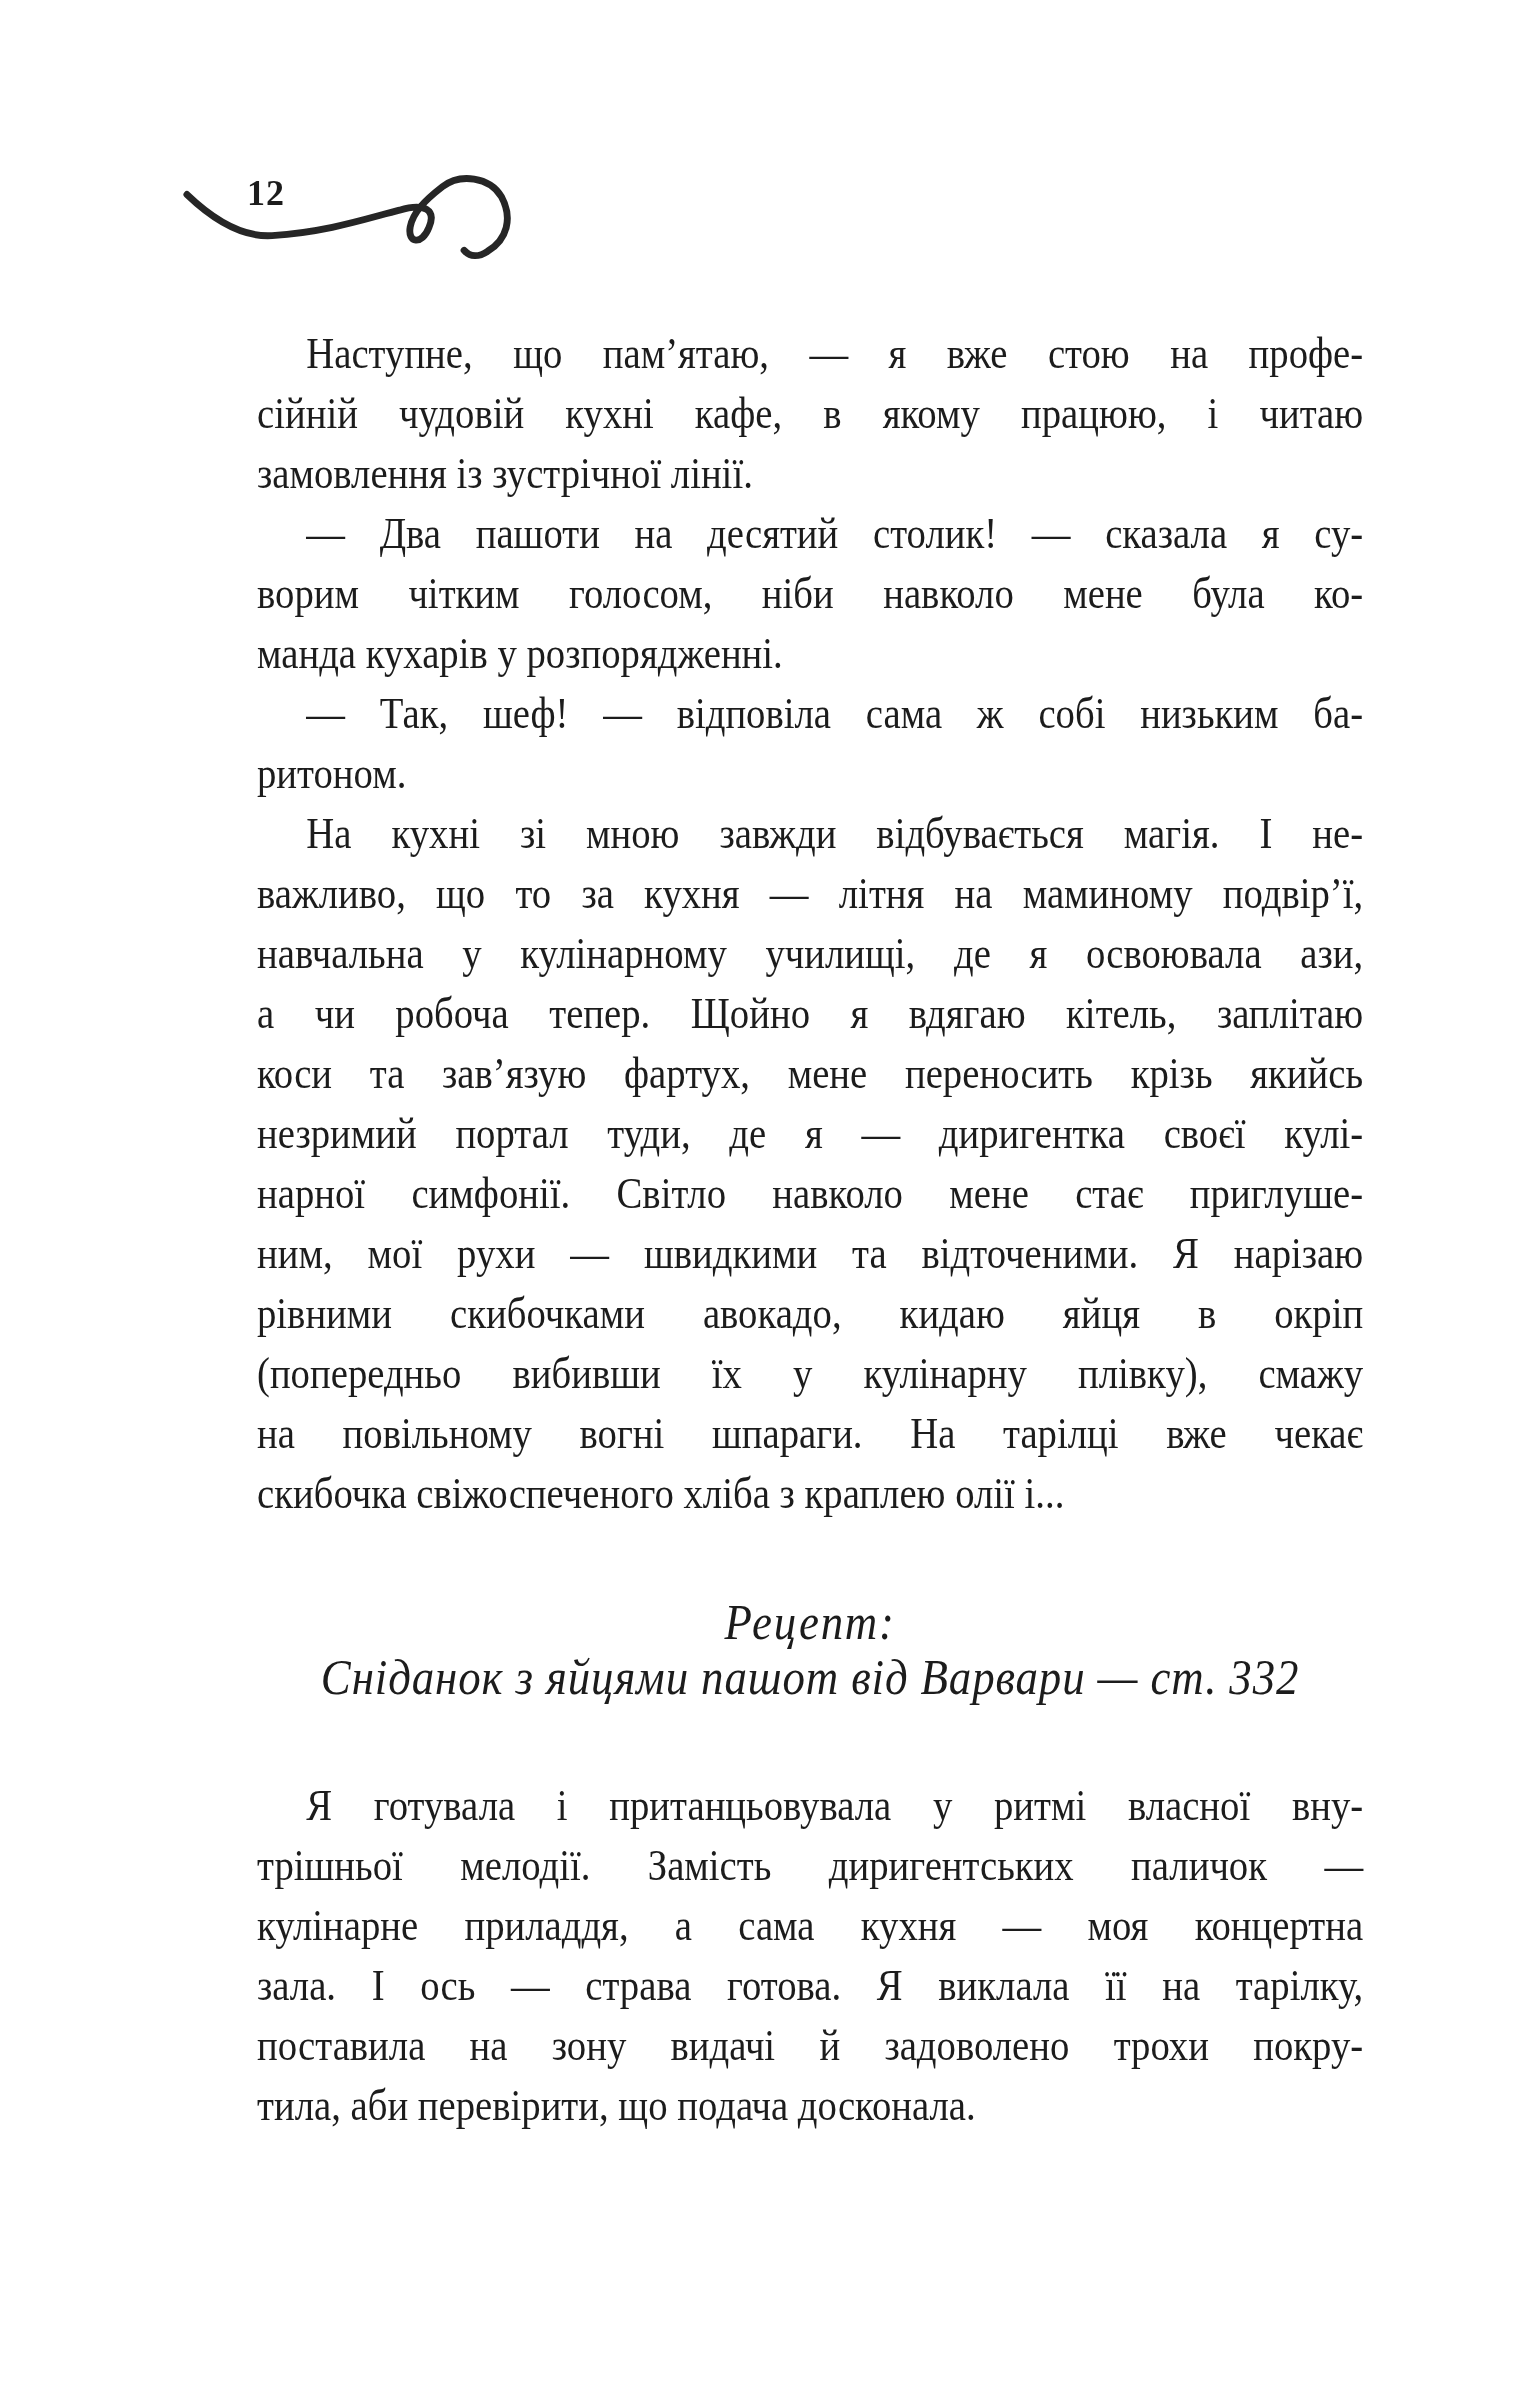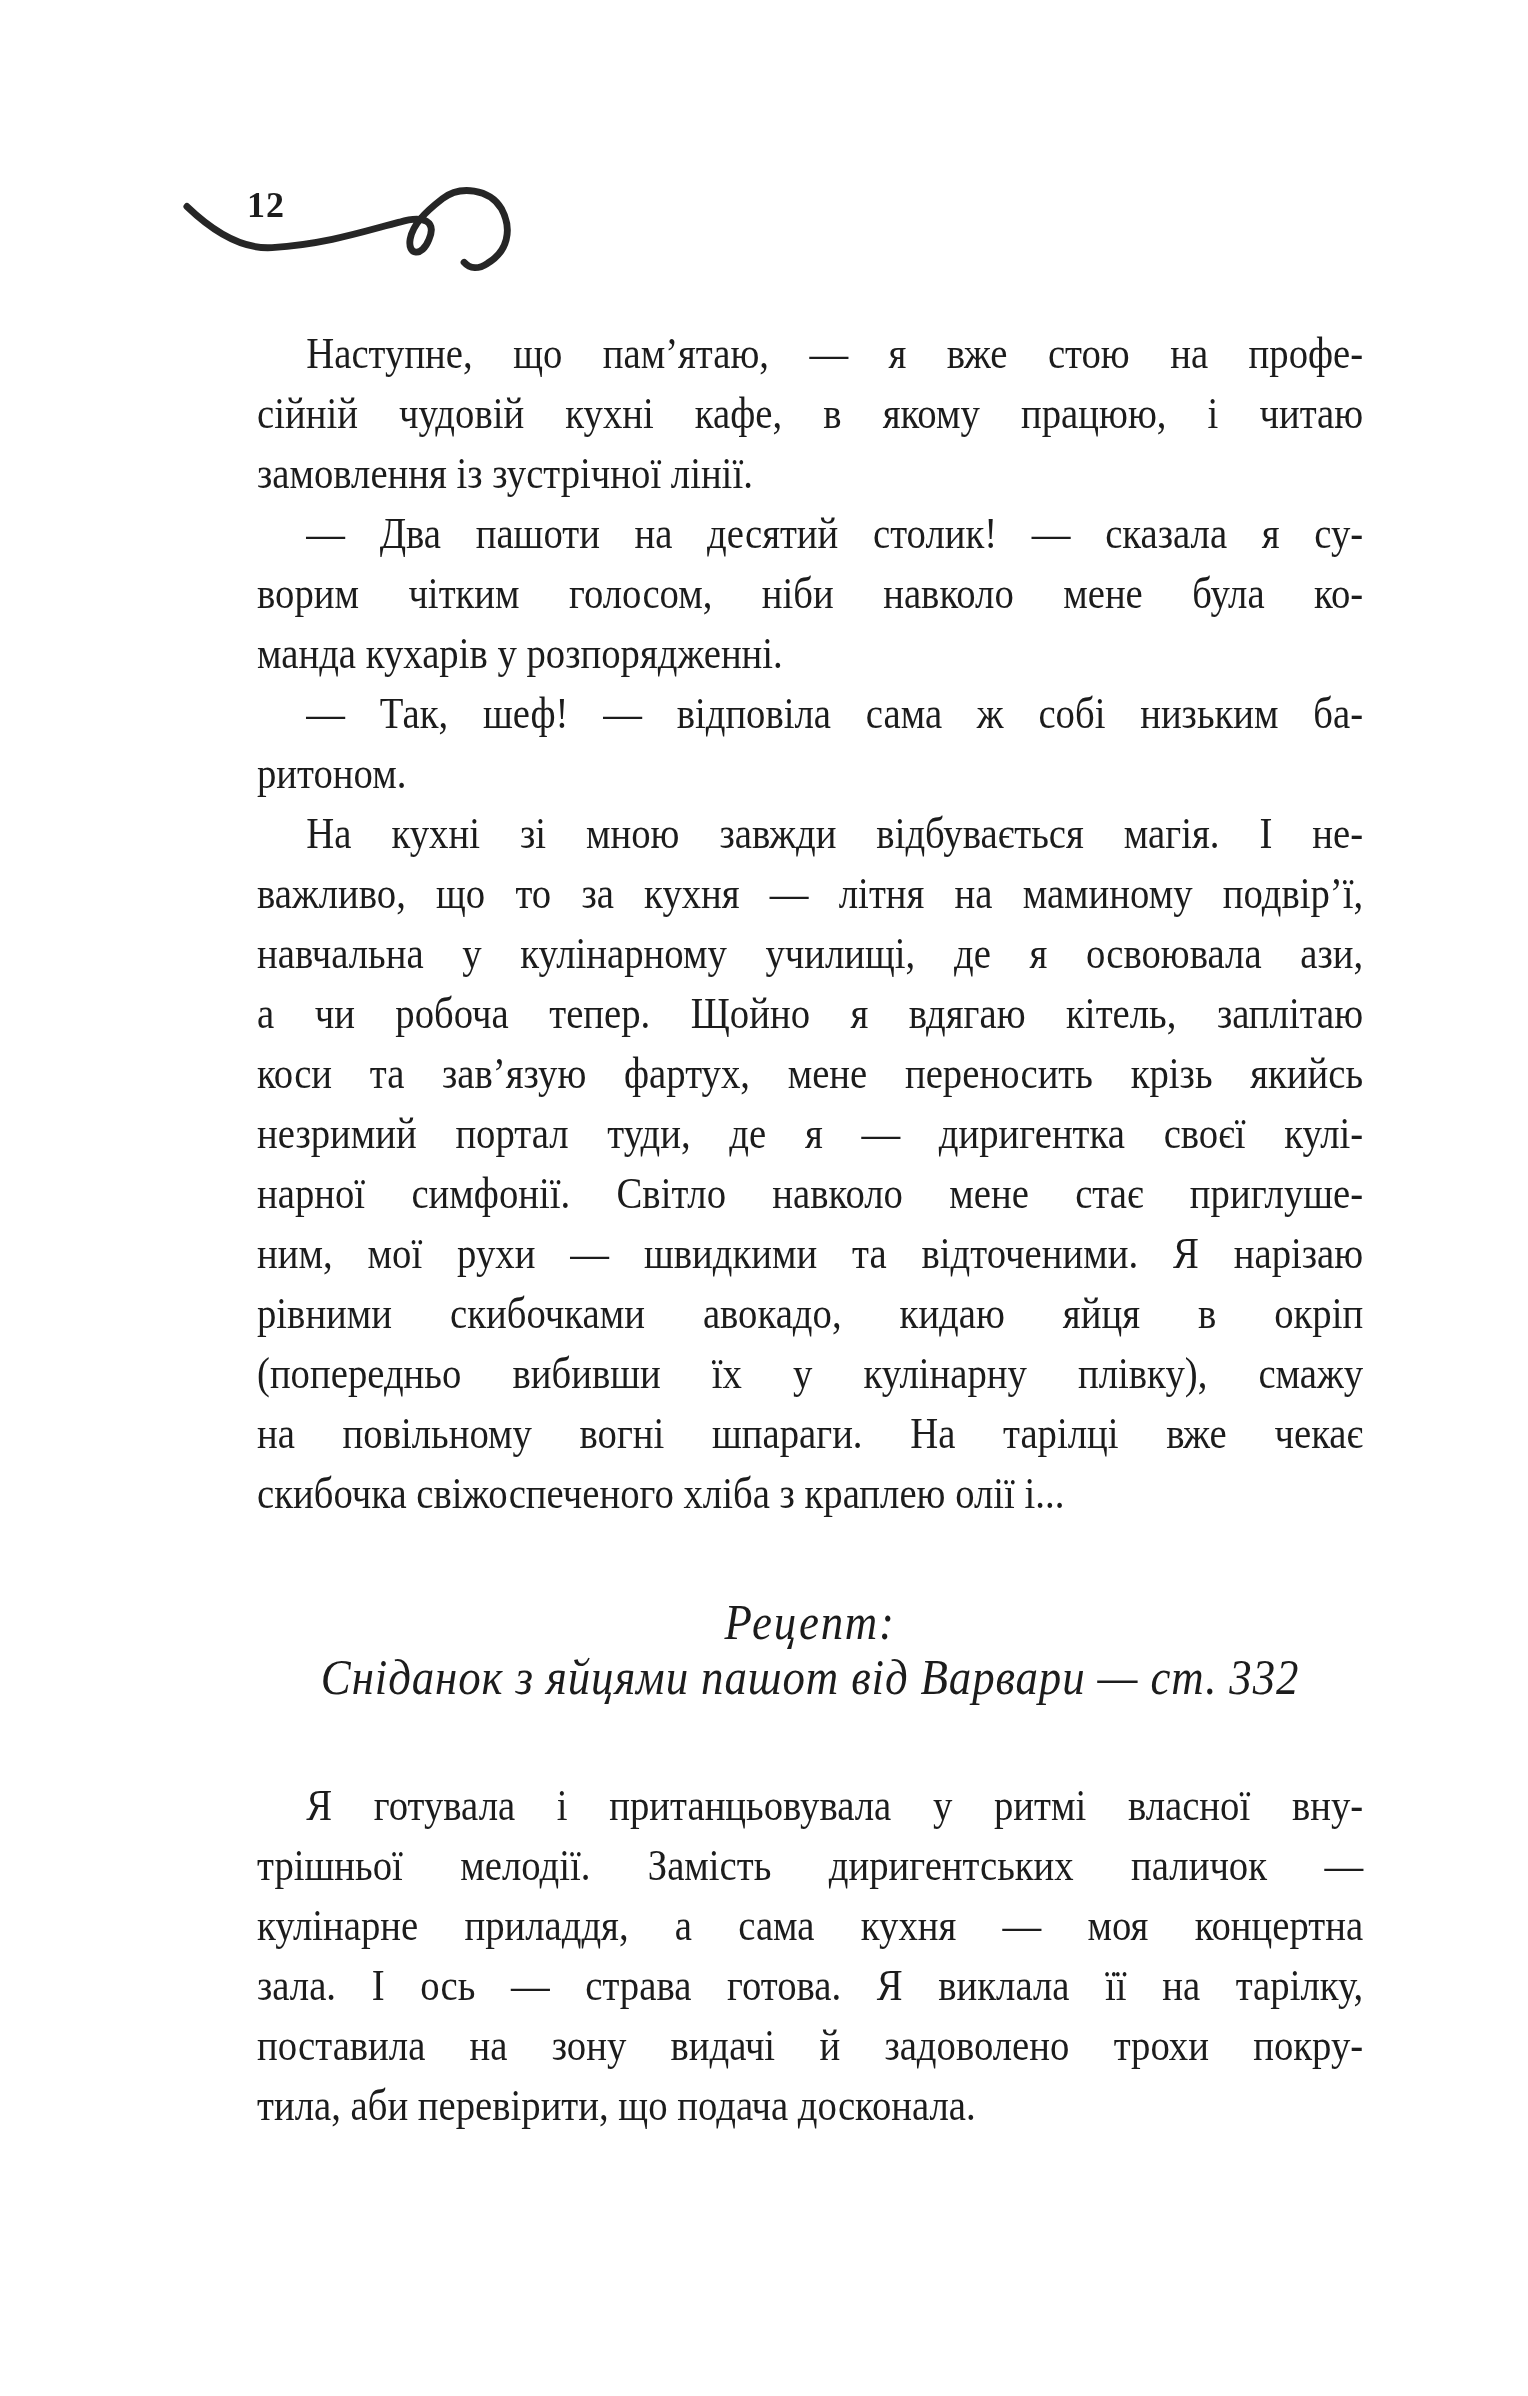--- a/index.html
+++ b/index.html
@@ -5,21 +5,21 @@
   html, body { margin: 0; padding: 0; }
   body {
     width: 1528px; height: 2396px;
     background: #ffffff;
     position: relative;
     font-family: "Liberation Serif", serif;
     color: #1c1c1c;
     overflow: hidden;
   }
   .page-header {
-    position: absolute; left: 0; top: 12px; width: 1528px; height: 294px;
+    position: absolute; left: 0; top: 0; width: 1528px; height: 294px;
   }
   .page-number {
     position: absolute; left: 247px; top: 174px;
     font-size: 36px; line-height: 39px; font-weight: 600;
     letter-spacing: 1px;
   }
   .flourish {
     position: absolute; left: 182px; top: 167px;
   }
   .text-column {

